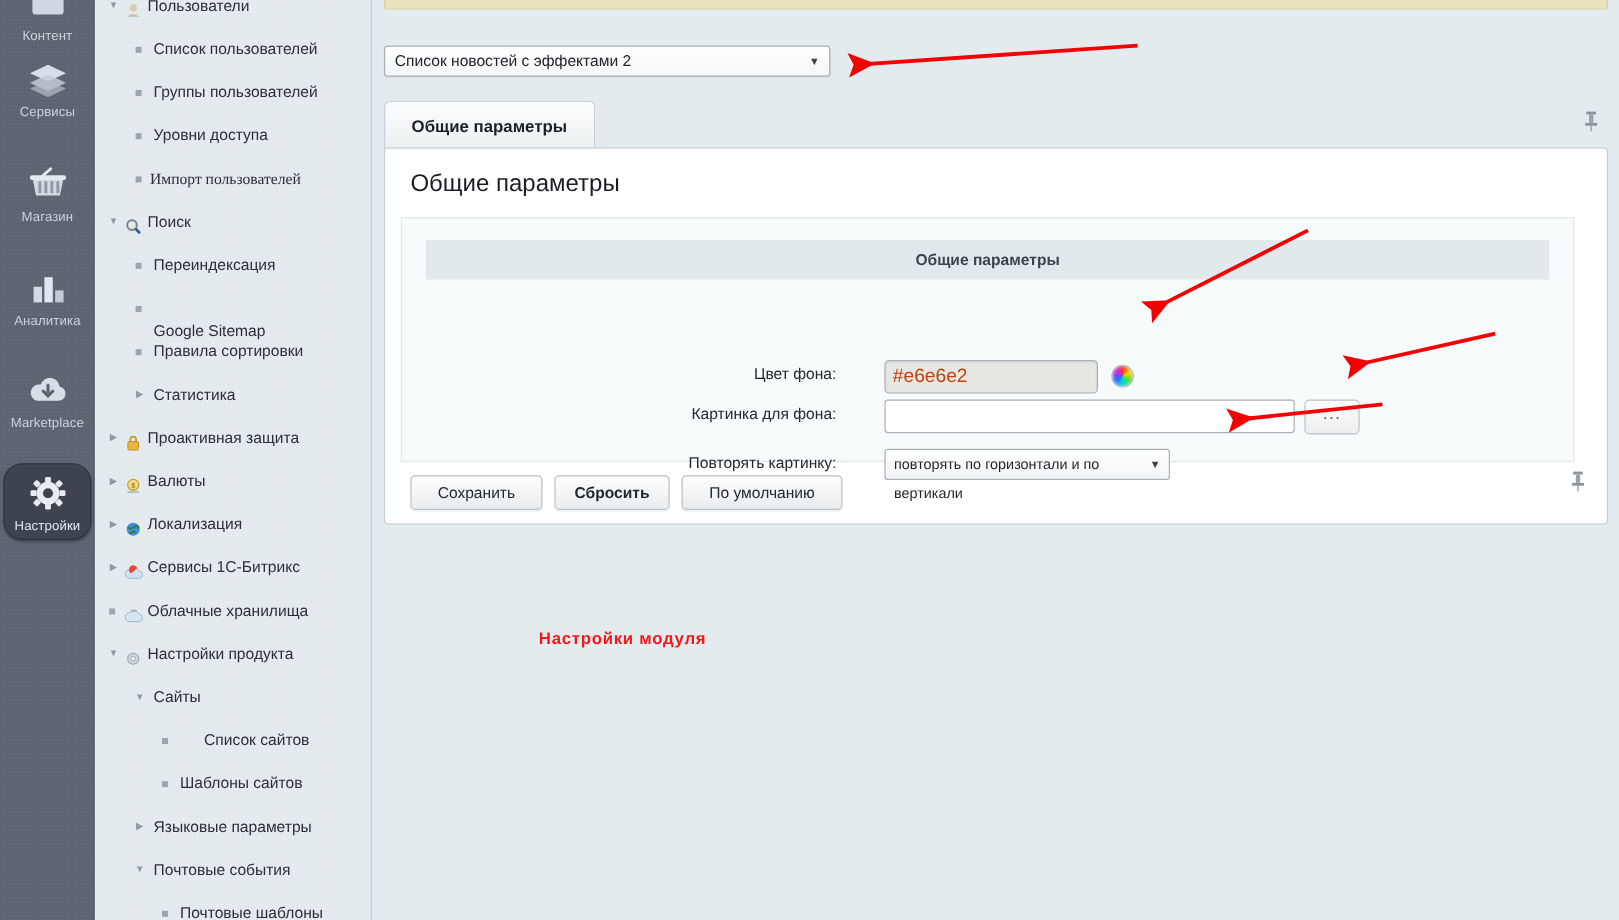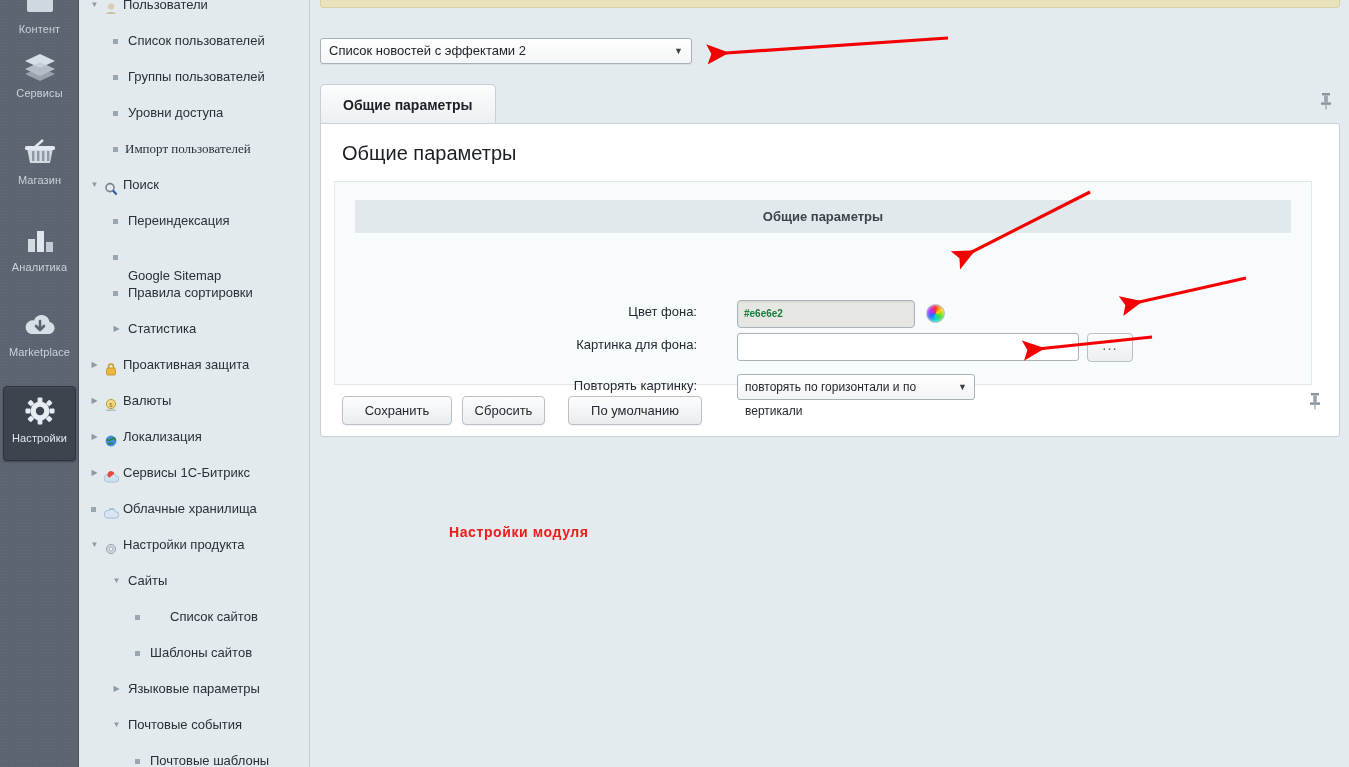--- a/index.html
+++ b/index.html
@@ -30,23 +30,23 @@
     color: #c8d3dd;
     font-size: 11px;
     padding-bottom: 6px;
     position: relative;
   }
   .rail-item .rail-label { display:block; line-height: 13px; letter-spacing: .1px; }
   .rail-icon { display:block; margin: 0 auto 4px; }
   .rail-item.active .rail-box {
     background: #3e444e;
     border: 1px solid #2f343c;
-    border-radius: 4px;
+    border-radius: 16px;
     box-shadow: inset 0 1px 0 rgba(255,255,255,.06), 0 1px 2px rgba(0,0,0,.3);
-    padding: 9px 0 15px;
+    padding: 9px 0 3px;
     margin: 0 3px;
   }
   .rail-box { padding: 9px 0 7px; margin: 0 3px; }
   .rail-item.active .rail-label { color: #dfe8f0; }
 
   
   #tree {
     position: absolute; left: 79px; top: 0;
     width: 231px; height: 767px;
     background: #e2eaee;
@@ -173,24 +173,23 @@
     text-align: right;
     font-size: 13px;
     color: #222831;
     width: 300px;
   }
   .finput {
     position: absolute;
     background: #ffffff;
     border: 1px solid #aab2ba;
     border-radius: 3px;
-    font-size: 10px;
-    color: #15803d;
+    font-size: 16px;
+    color: #c2410c;
     padding-left: 6px;
-    font-weight: bold;
   }
   #color-input {
     left: 402px; top: 118px;
     width: 178px; height: 28px;
     line-height: 26px;
     background: #e6e6e2;
     border: 1px solid #a9b1b9;
     border-radius: 4px;
     box-shadow: inset 0 1px 2px rgba(0,0,0,.08);
   }
@@ -237,21 +236,21 @@
     background: linear-gradient(#fdfdfe, #e9ecee);
     border: 1px solid #b9c0c7;
     border-radius: 4px;
     box-shadow: 0 1px 1px rgba(0,0,0,.05);
     font-size: 13px;
     color: #23282f;
     line-height: 27px;
     text-align: center;
   }
   #btn-save   { left: 21px;  width: 110px; }
-  #btn-reset  { left: 141px; width: 83px;  }
+  #btn-reset  { left: 141px; width: 96px; font-weight: bold;  }
   #btn-default{ left: 247px; width: 134px; }
   #pin-bottom { position: absolute; right: 18px; top: 268px; }
 
   #note-text {
     position: absolute; left: 138px; top: 524px;
     font-size: 14px;
     color: #ef1a1a;
     font-weight: bold;
     letter-spacing: .6px;
   }

